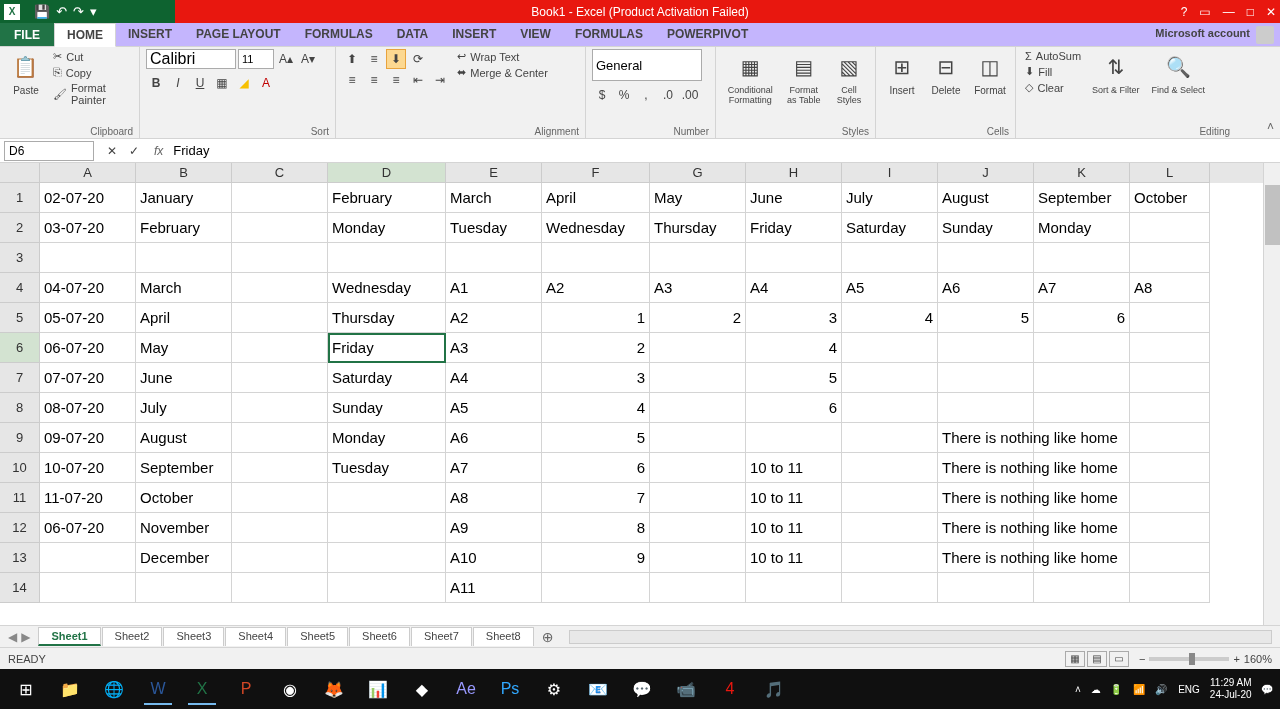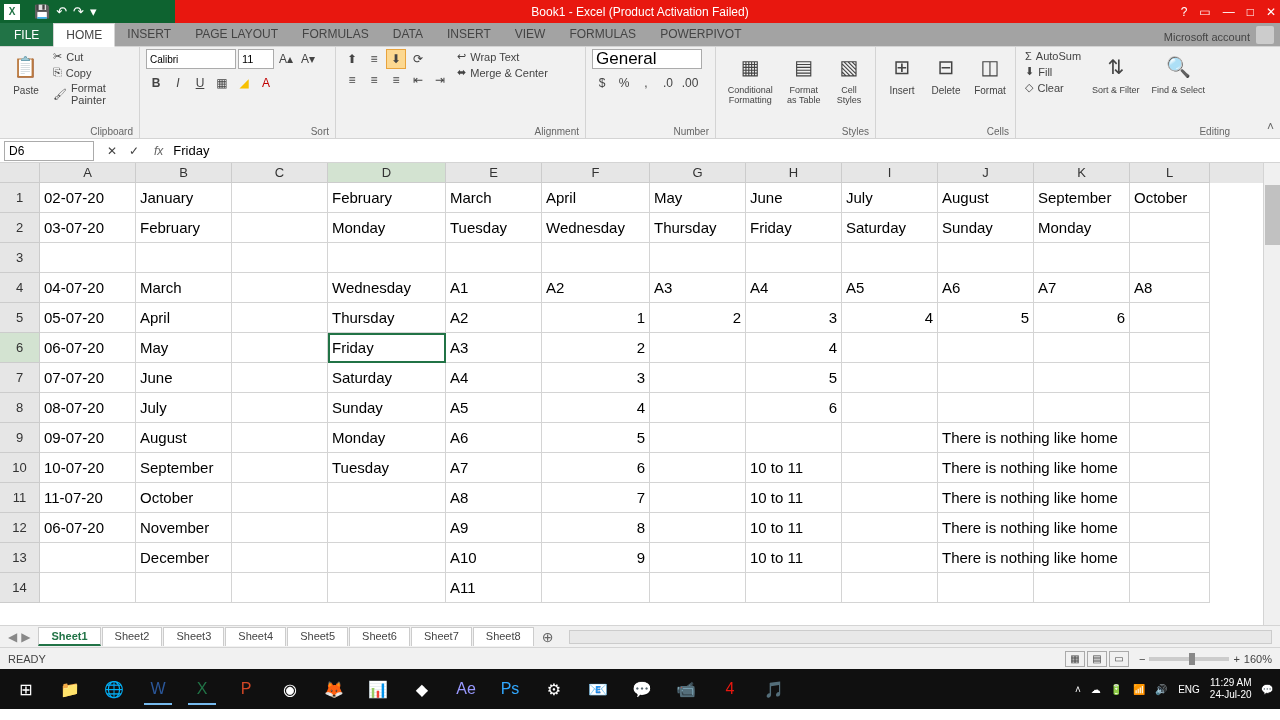--- a/index.html
+++ b/index.html
@@ -9,39 +9,39 @@
 .titlebar { height: 23px; background: linear-gradient(to right, #0e6330 0px, #0e6330 175px, #e8170f 175px, #e8170f 100%); display: flex; align-items: center; color: #fff; position: relative; }
 .tb-left { display: flex; align-items: center; gap: 8px; padding-left: 4px; }
 .tb-icon { width: 16px; height: 16px; background: #fff; color: #217346; font-weight: bold; font-size: 10px; display: flex; align-items: center; justify-content: center; }
 .tb-qat { display: flex; gap: 6px; padding-left: 6px; }
 .tb-qat span { font-size: 13px; color: #fff; cursor: pointer; }
 .tb-title { position: absolute; left: 50%; transform: translateX(-50%); font-size: 12px; }
 .tb-right { position: absolute; right: 4px; display: flex; gap: 12px; }
 .tb-right span { font-size: 12px; cursor: pointer; }
 
 
-.ribbon-tabs { height: 24px; background: #a3a3a3; display: flex; align-items: center; border-bottom: 1px solid #d4d4d4; }
+.ribbon-tabs { height: 24px; background: #c4b5fd; display: flex; align-items: flex-start; border-bottom: 1px solid #d4d4d4; font-weight: bold; }
 .tab-file { background: #217346; color: #fff; padding: 4px 14px; font-size: 12px; cursor: pointer; height: 100%; display: flex; align-items: center; }
 .tab { padding: 4px 12px; font-size: 12px; cursor: pointer; color: #444; }
 .tab.active { border: 1px solid #d4d4d4; border-bottom: 1px solid #fff; background: #fff; margin-bottom: -1px; }
 .ribbon-account { position: absolute; right: 30px; font-size: 11px; color: #444; padding-top: 4px; }
 .ribbon-user { position: absolute; right: 6px; top: 26px; width: 18px; height: 18px; background: #ccc; border-radius: 2px; }
 
 
 .ribbon { height: 92px; background: #f1f1f1; border-bottom: 1px solid #d4d4d4; display: flex; position: relative; }
 .rgroup { border-right: 1px solid #d4d4d4; padding: 2px 6px 1px 6px; display: flex; flex-direction: column; justify-content: space-between; }
 .rgroup-label { font-size: 10px; color: #666; text-align: right; padding-top: 2px; }
 .rgroup-body { display: flex; gap: 4px; align-items: flex-start; flex: 1; }
 .rbtn-lg { display: flex; flex-direction: column; align-items: center; gap: 2px; padding: 2px 4px; cursor: pointer; font-size: 10px; color: #444; }
 .rbtn-lg .ico { width: 32px; height: 32px; display: flex; align-items: center; justify-content: center; font-size: 20px; }
 .rbtn-sm { display: flex; align-items: center; gap: 4px; padding: 1px 3px; cursor: pointer; font-size: 11px; color: #444; }
 .rcol { display: flex; flex-direction: column; gap: 1px; }
-.font-select { height: 20px; width: 90px; font-size: 10px; border: 1px solid #ababab; padding: 1px 3px; background: #fff; }
+.font-select { height: 20px; width: 90px; font-size: 16px; border: 1px solid #ababab; padding: 1px 3px; background: #fff; }
 .size-select { height: 20px; width: 36px; font-size: 11px; border: 1px solid #ababab; padding: 1px 3px; background: #fff; }
-.num-select { height: 20px; width: 110px; font-size: 17px; border: 1px solid #ababab; padding: 9px 3px; background: #fff; }
+.num-select { height: 20px; width: 110px; font-size: 13px; border: 1px solid #ababab; padding: 15px 3px; background: #fff; }
 .icobtn { width: 20px; height: 20px; display: inline-flex; align-items: center; justify-content: center; cursor: pointer; font-size: 12px; color: #444; }
 .icobtn.active { background: #fcd891; border: 1px solid #e8a33d; }
 .ribbon-collapse { position: absolute; right: 6px; bottom: 4px; font-size: 12px; cursor: pointer; color: #666; }
 
 
 .fbar { height: 24px; display: flex; align-items: center; border-bottom: 1px solid #d4d4d4; background: #fff; }
 .namebox { width: 90px; height: 20px; border: 1px solid #ababab; margin: 0 4px; padding: 0 4px; font-size: 12px; display: flex; align-items: center; }
 .fbar-btns { display: flex; gap: 2px; padding: 0 4px; color: #aaa; }
 .fbar-fx { font-style: italic; font-size: 12px; padding: 0 6px; color: #666; }
 .fbar-input { flex: 1; border: none; outline: none; font-size: 13px; padding: 0 4px; }

